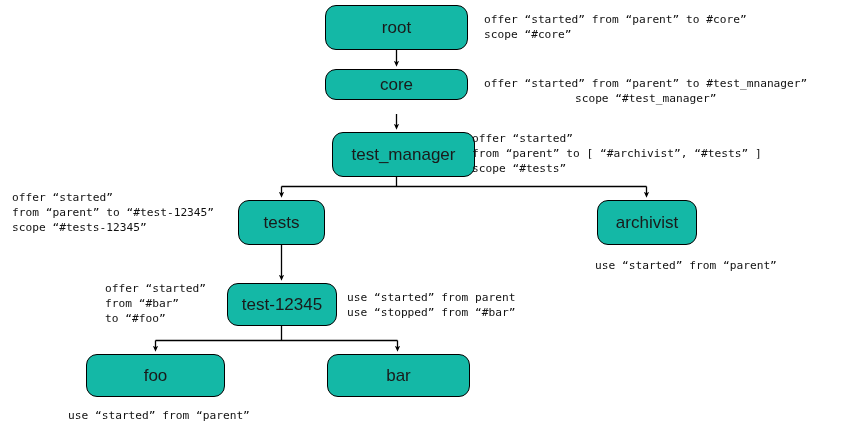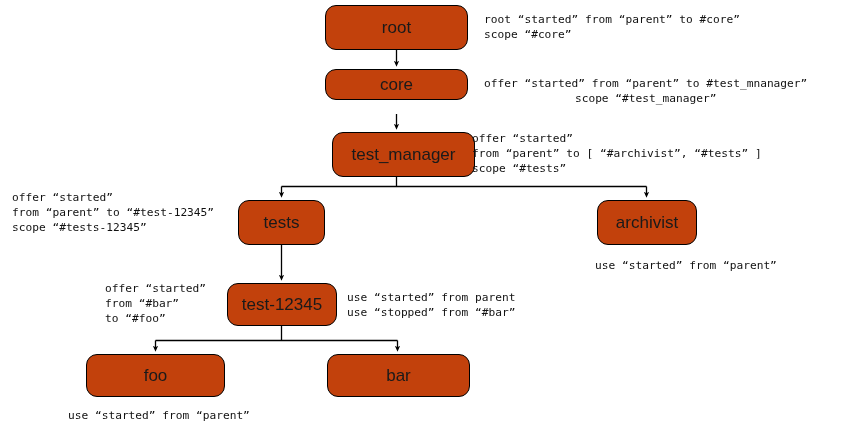--- a/index.html
+++ b/index.html
@@ -21,21 +21,21 @@
     top: 0;
     width: 848px;
     height: 439px;
     pointer-events: none;
   }
   .node {
     position: absolute;
     box-sizing: border-box;
     border: 1.3px solid #000000;
     border-radius: 11px;
-    background: #c2410c;
+    background: #14b8a6;
     display: flex;
     align-items: center;
     justify-content: center;
   }
   .node-label {
     font-family: "Liberation Sans", sans-serif;
     font-size: 17px;
     color: #1a1a1a;
     line-height: 1;
     white-space: nowrap;
@@ -112,21 +112,21 @@
   </div>
 
   <div class="node" style="left:86px; top:354px; width:139px; height:43px;">
     <span class="node-label">foo</span>
   </div>
 
   <div class="node" style="left:327px; top:354px; width:143px; height:43px;">
     <span class="node-label">bar</span>
   </div>
 
-  <div class="annotation" style="left:484px; top:12px;">root “started” from “parent” to #core”
+  <div class="annotation" style="left:484px; top:12px;">offer “started” from “parent” to #core”
 scope “#core”</div>
 
   <div class="annotation" style="left:484px; top:76px;text-align:center;">offer “started” from “parent” to #test_mnanager”
 scope “#test_manager”</div>
 
   <div class="annotation" style="left:472px; top:131px;">offer “started”
 from “parent” to [ “#archivist”, “#tests” ]
 scope “#tests”</div>
 
   <div class="annotation" style="left:12px; top:190px;">offer “started”

